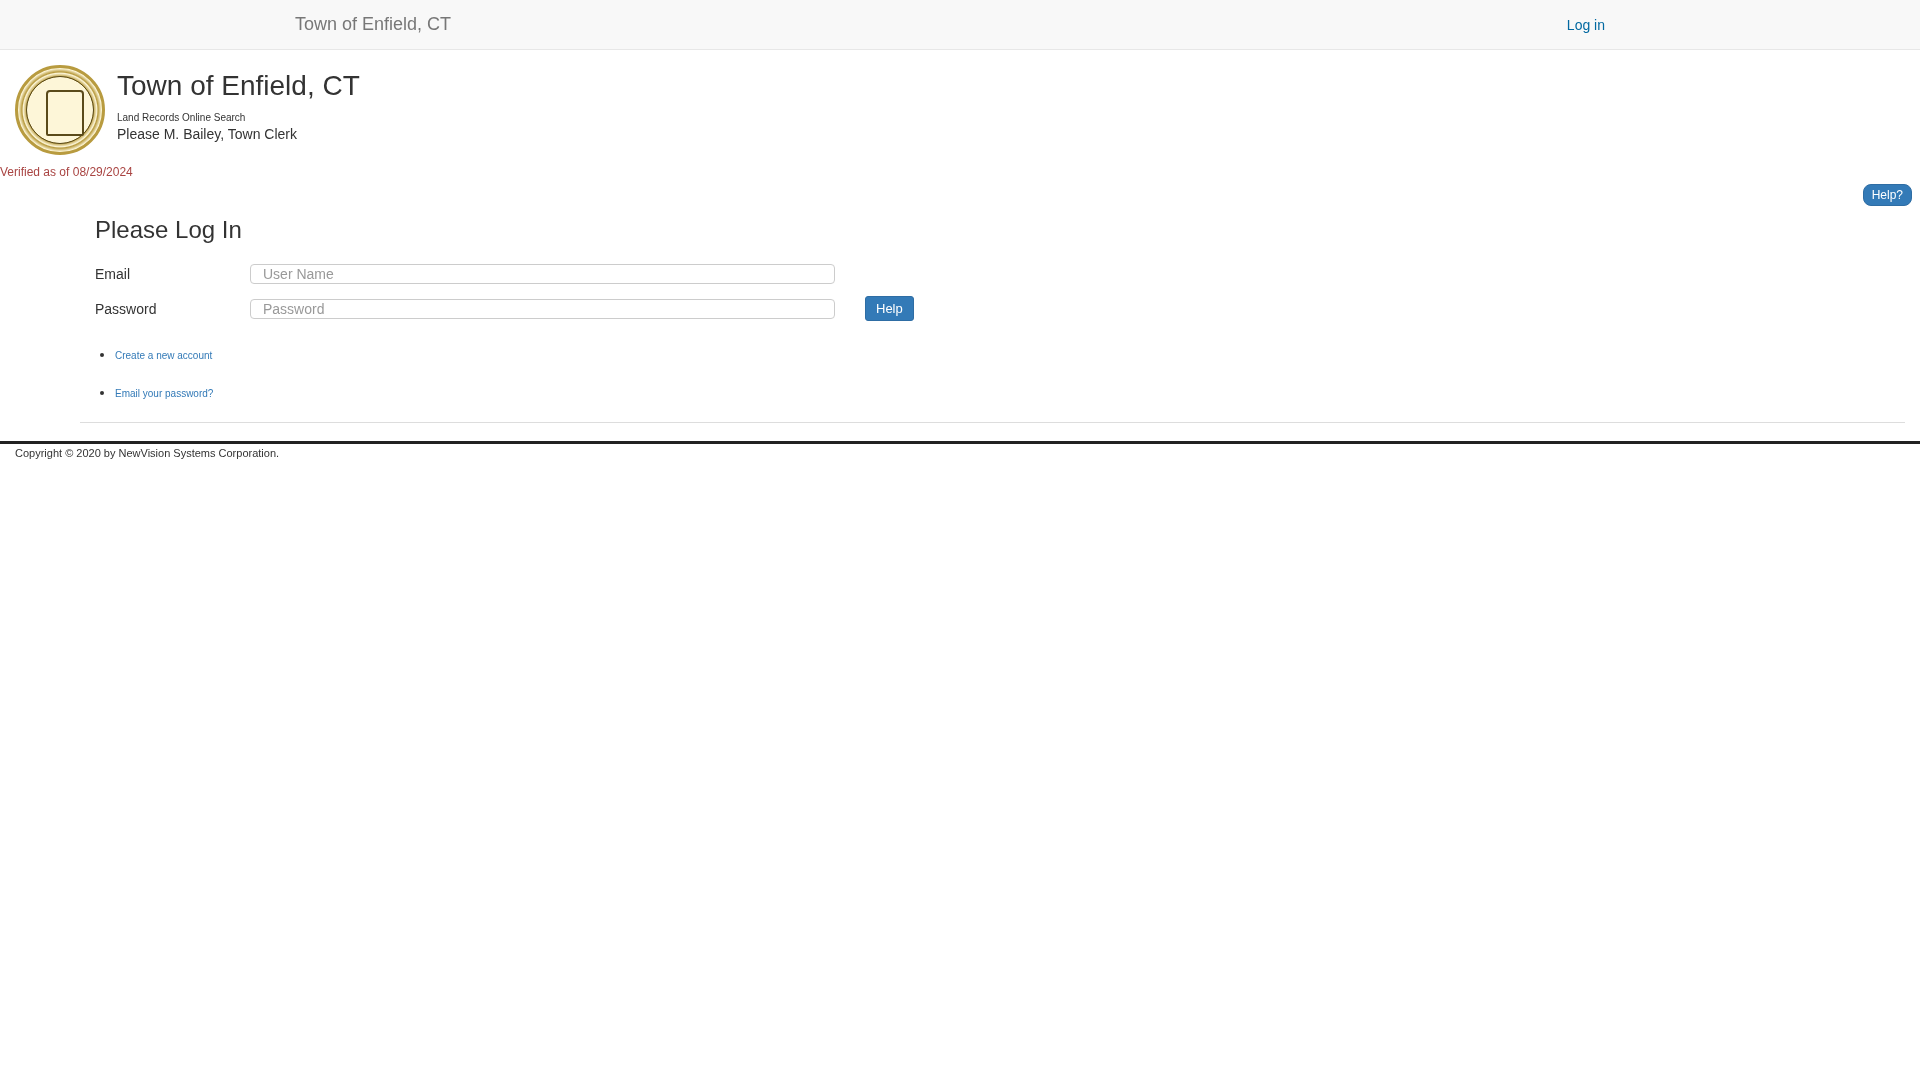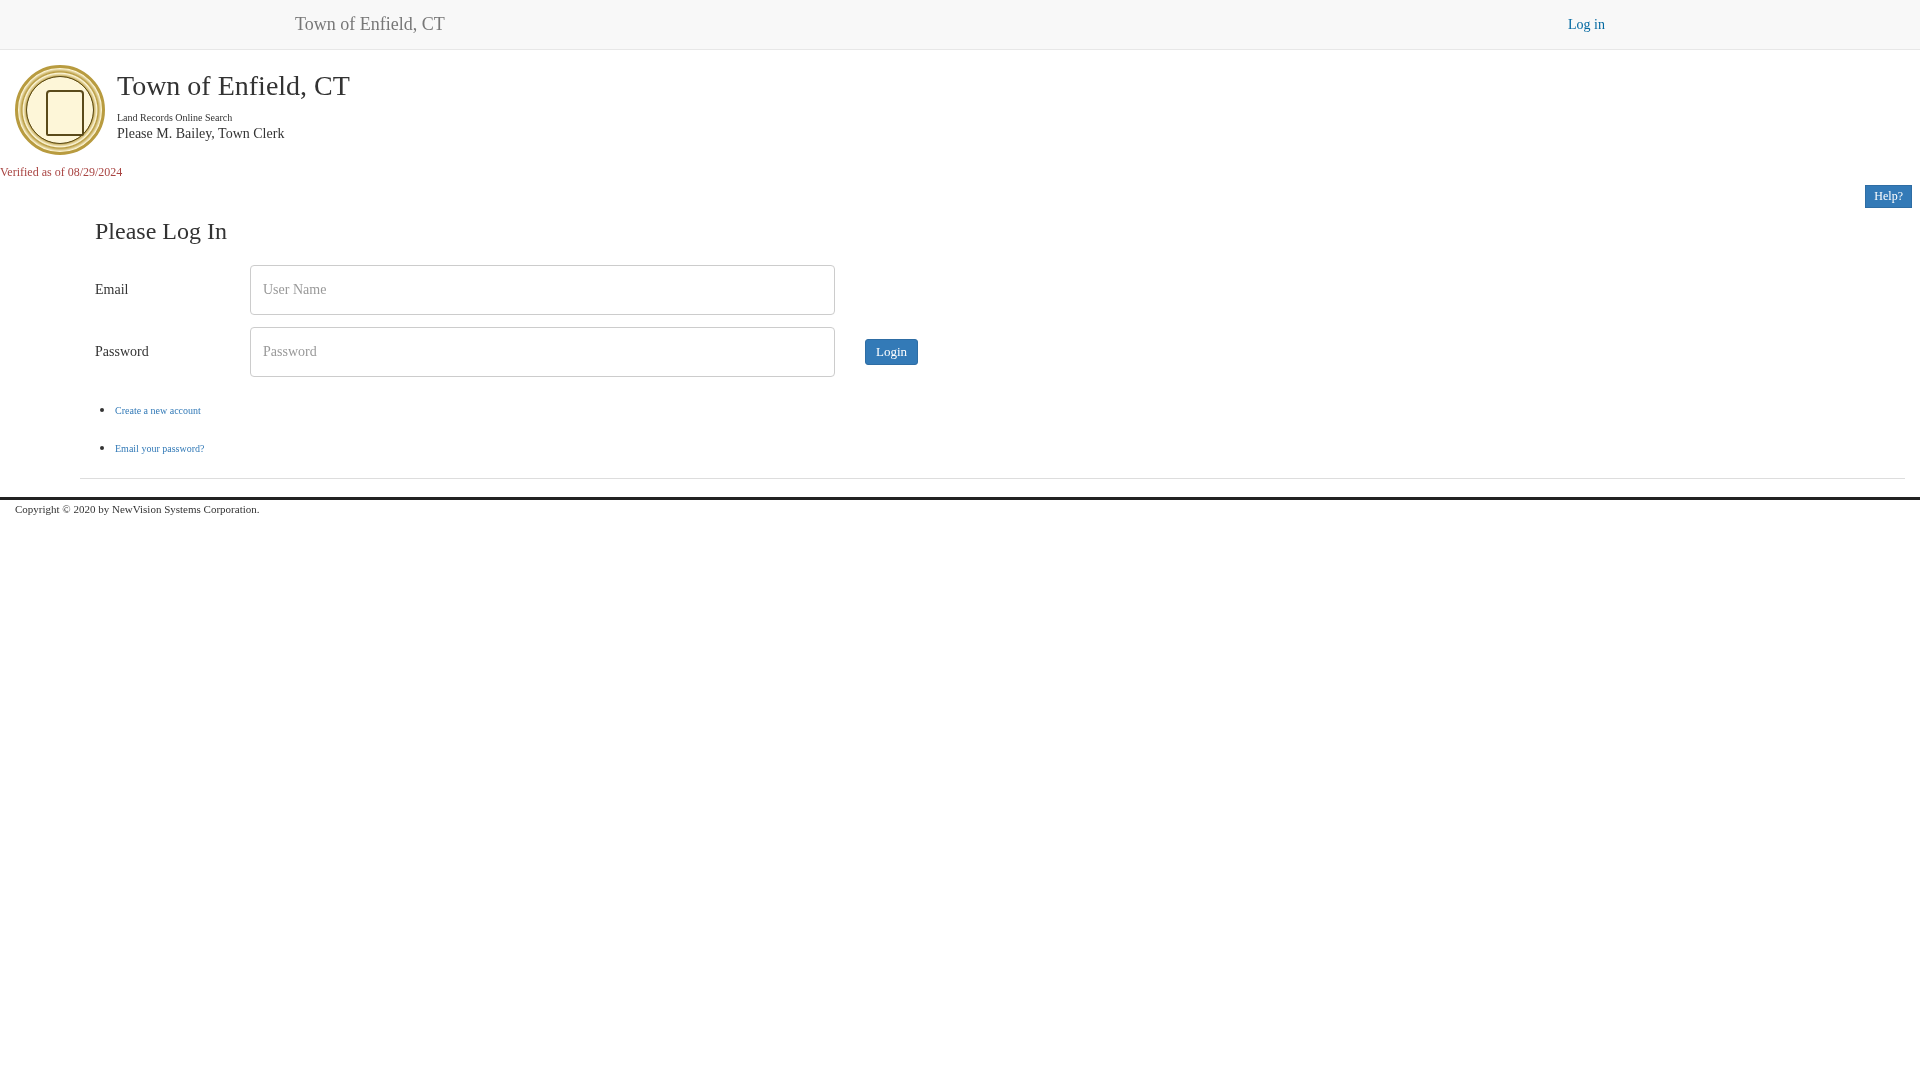--- a/index.html
+++ b/index.html
@@ -1,19 +1,18 @@
 <!DOCTYPE html>
 <html><head>
   <meta charset="utf-8">
   <style>
     * {
       box-sizing: border-box;
       margin: 0;
       padding: 0;
-      font-family: Liberation Serif, serif;
     }
     body {
       font-family: "Helvetica Neue", Helvetica, Arial, sans-serif;
       font-size: 14px;
       color: #333;
       background: #fff;
       width: 1920px;
       height: 1080px;
     }
     .navbar {
@@ -101,21 +100,21 @@
     .help-row {
       display: flex;
       justify-content: flex-end;
       padding-right: 8px;
       margin-top: 5px;
     }
     .help-btn {
       background: #337ab7;
       color: #fff;
       border: 1px solid #2e6da4;
-      border-radius: 0;
+      border-radius: 8px;
       padding: 3px 8px;
       font-size: 12px;
       cursor: pointer;
     }
     .content {
       padding: 10px 15px 0 95px;
     }
     .login-heading {
       font-size: 24px;
       font-weight: 500;
@@ -127,21 +126,21 @@
       align-items: center;
       margin-bottom: 12px;
     }
     .form-label {
       width: 155px;
       font-size: 14px;
       color: #333;
     }
     .form-input {
       width: 585px;
-      height: 50px;
+      height: 20px;
       padding: 6px 12px;
       font-size: 14px;
       color: #555;
       background: #fff;
       border: 1px solid #ccc;
       border-radius: 4px;
     }
     .form-input::placeholder {
       color: #999;
     }
@@ -216,21 +215,21 @@
   <h2 class="login-heading">Please Log In</h2>
 
   <div class="form-row">
     <label class="form-label">Email</label>
     <input type="text" class="form-input" placeholder="User Name" style="">
   </div>
 
   <div class="form-row">
     <label class="form-label">Password</label>
     <input type="password" class="form-input" placeholder="Password" style="">
-    <button class="login-btn">Login</button>
+    <button class="login-btn">Help</button>
   </div>
 
   <ul class="links-list">
     <li>
       <a href="#">Create a new account</a>
     </li>
     <li>
       <a href="#">Email your password?</a>
     </li>
   </ul>

